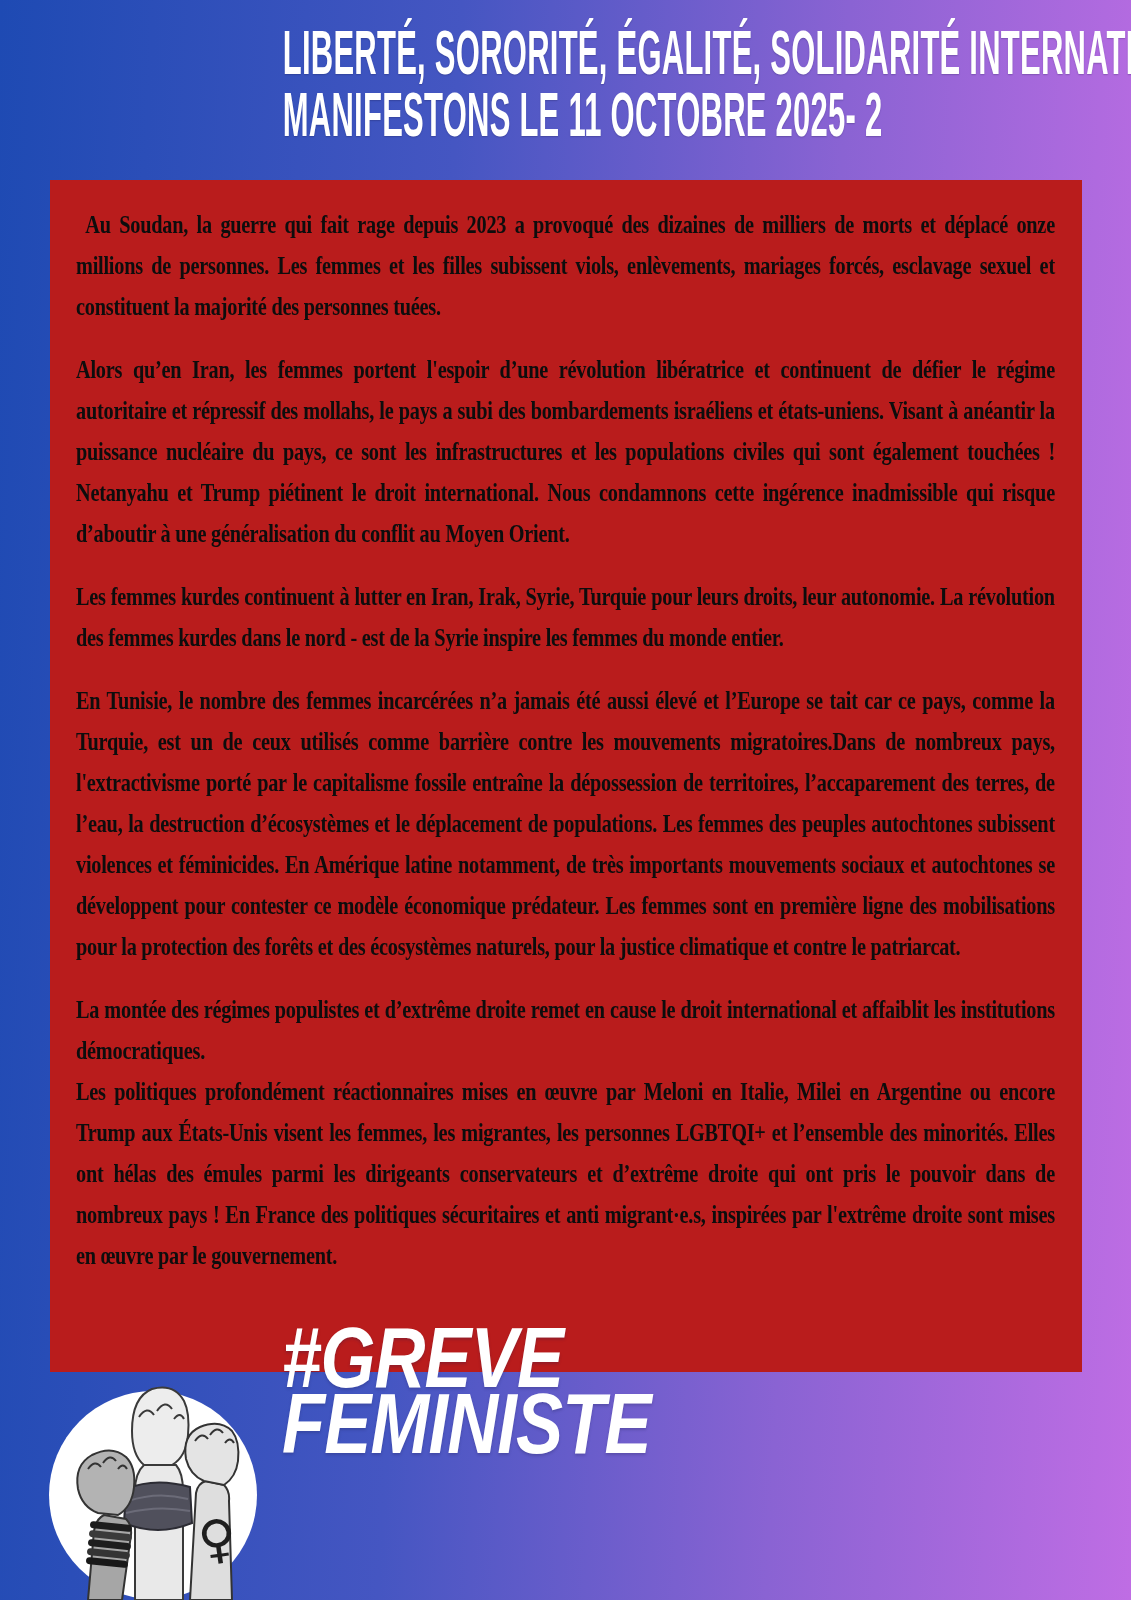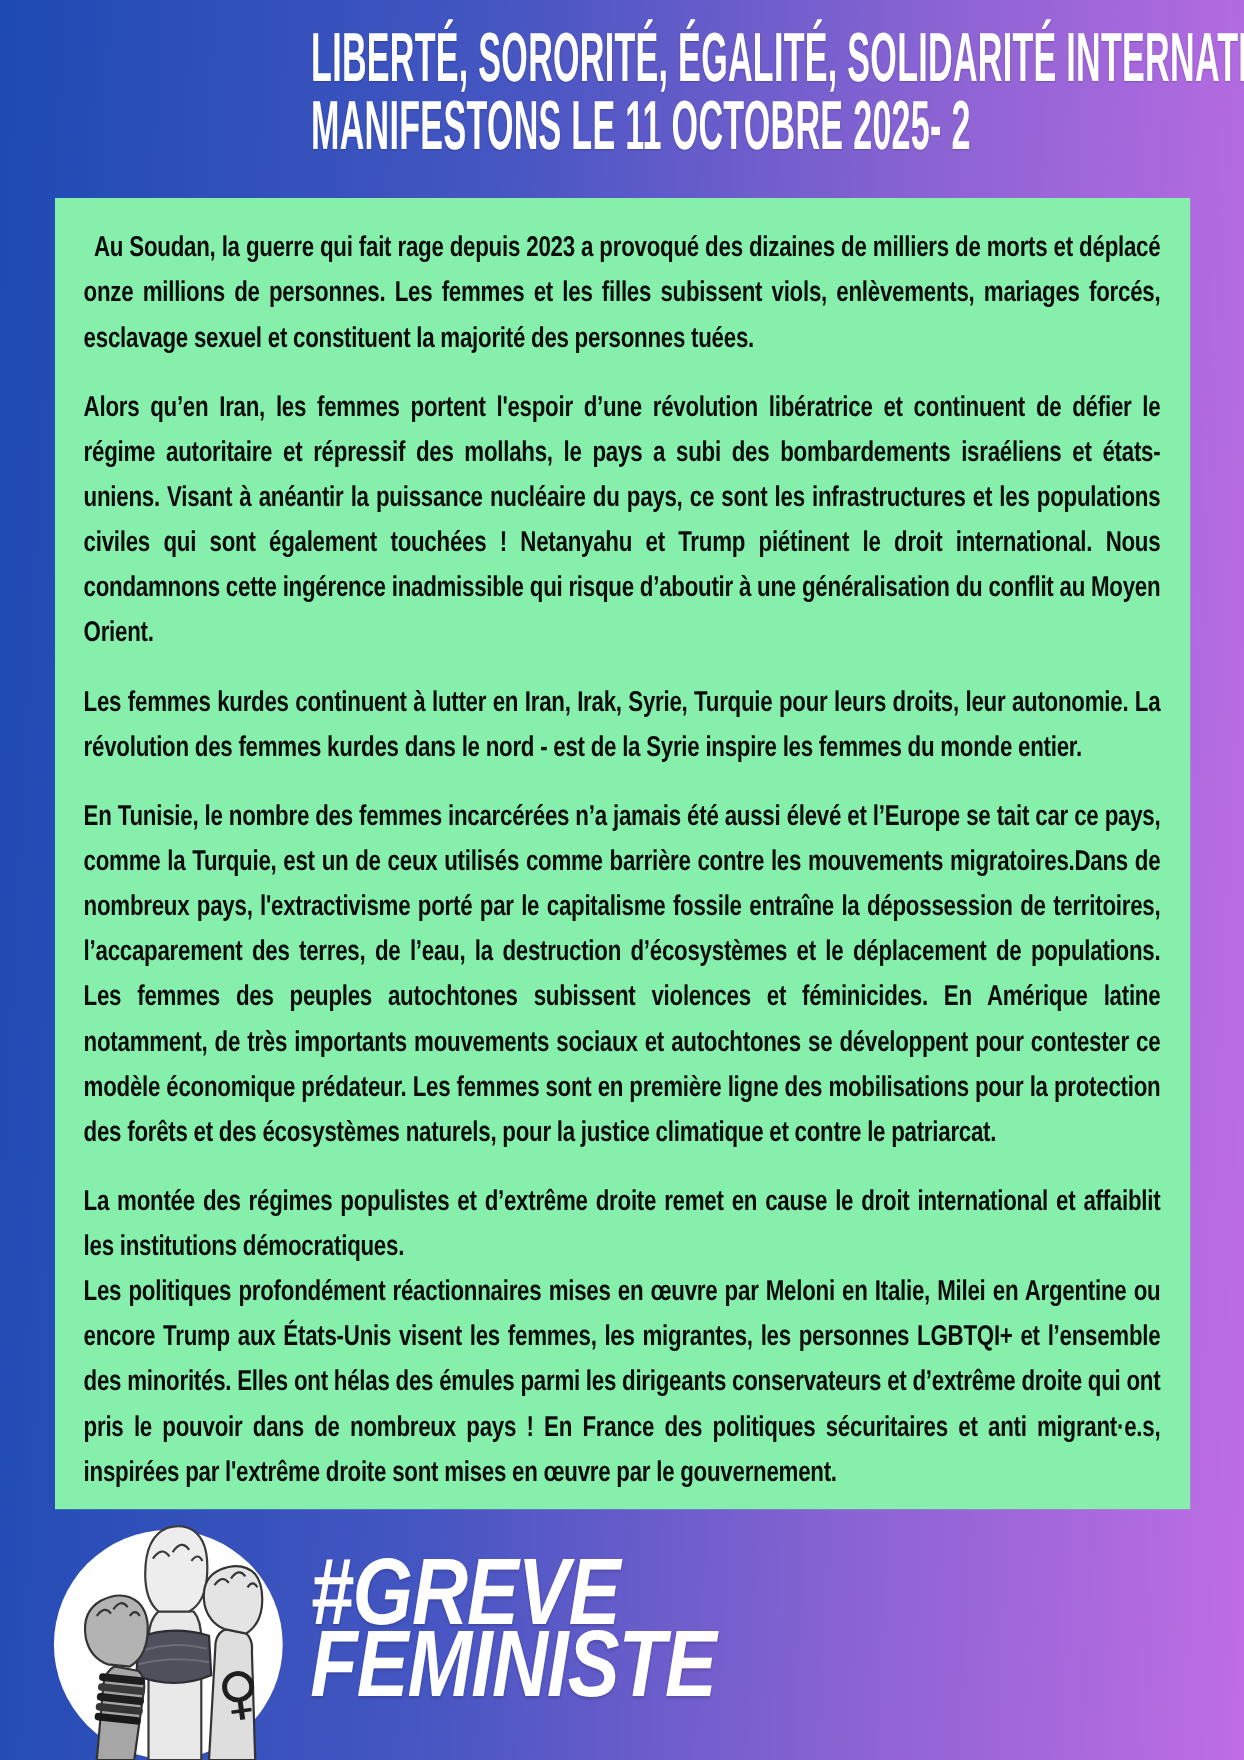--- a/index.html
+++ b/index.html
@@ -29,24 +29,25 @@
     transform-origin: 50% 50%;
     white-space: nowrap;
     text-shadow: 0 1px 2px rgba(20,20,60,0.25);
   }
 
   
   .content-card {
     position: absolute;
     left: 50px; top: 180px;
     width: 1032px; height: 1192px;
-    background: #86efac;
+    background: #b91c1c;
     box-sizing: border-box;
     padding: 24px 0 0 26px;
     overflow: hidden;
+    font-family: Liberation Serif, serif;
   }
   .text-scale {
     width: 1255px;               
     transform: scaleX(0.78);
     transform-origin: 0 0;
   }
   .para {
     margin: 0 0 22px 0;
     color: #0d0d0d;
     font-weight: bold;
@@ -59,21 +60,21 @@
   .para.indent-first { text-indent: 12px; }
 
   
   .fists-logo {
     position: absolute;
     left: 40px; top: 1373px;
     width: 232px; height: 227px;
   }
   .hashtag-block {
     position: absolute;
-    left: 282px; top: 1414px;
+    left: 282px; top: 1324px;
     color: #ffffff;
   }
   .hashtag-line {
     display: block;
     font-size: 86px;
     line-height: 66px;
     font-weight: bold;
     font-style: italic;
     letter-spacing: -1px;
     transform: scaleX(0.82);

